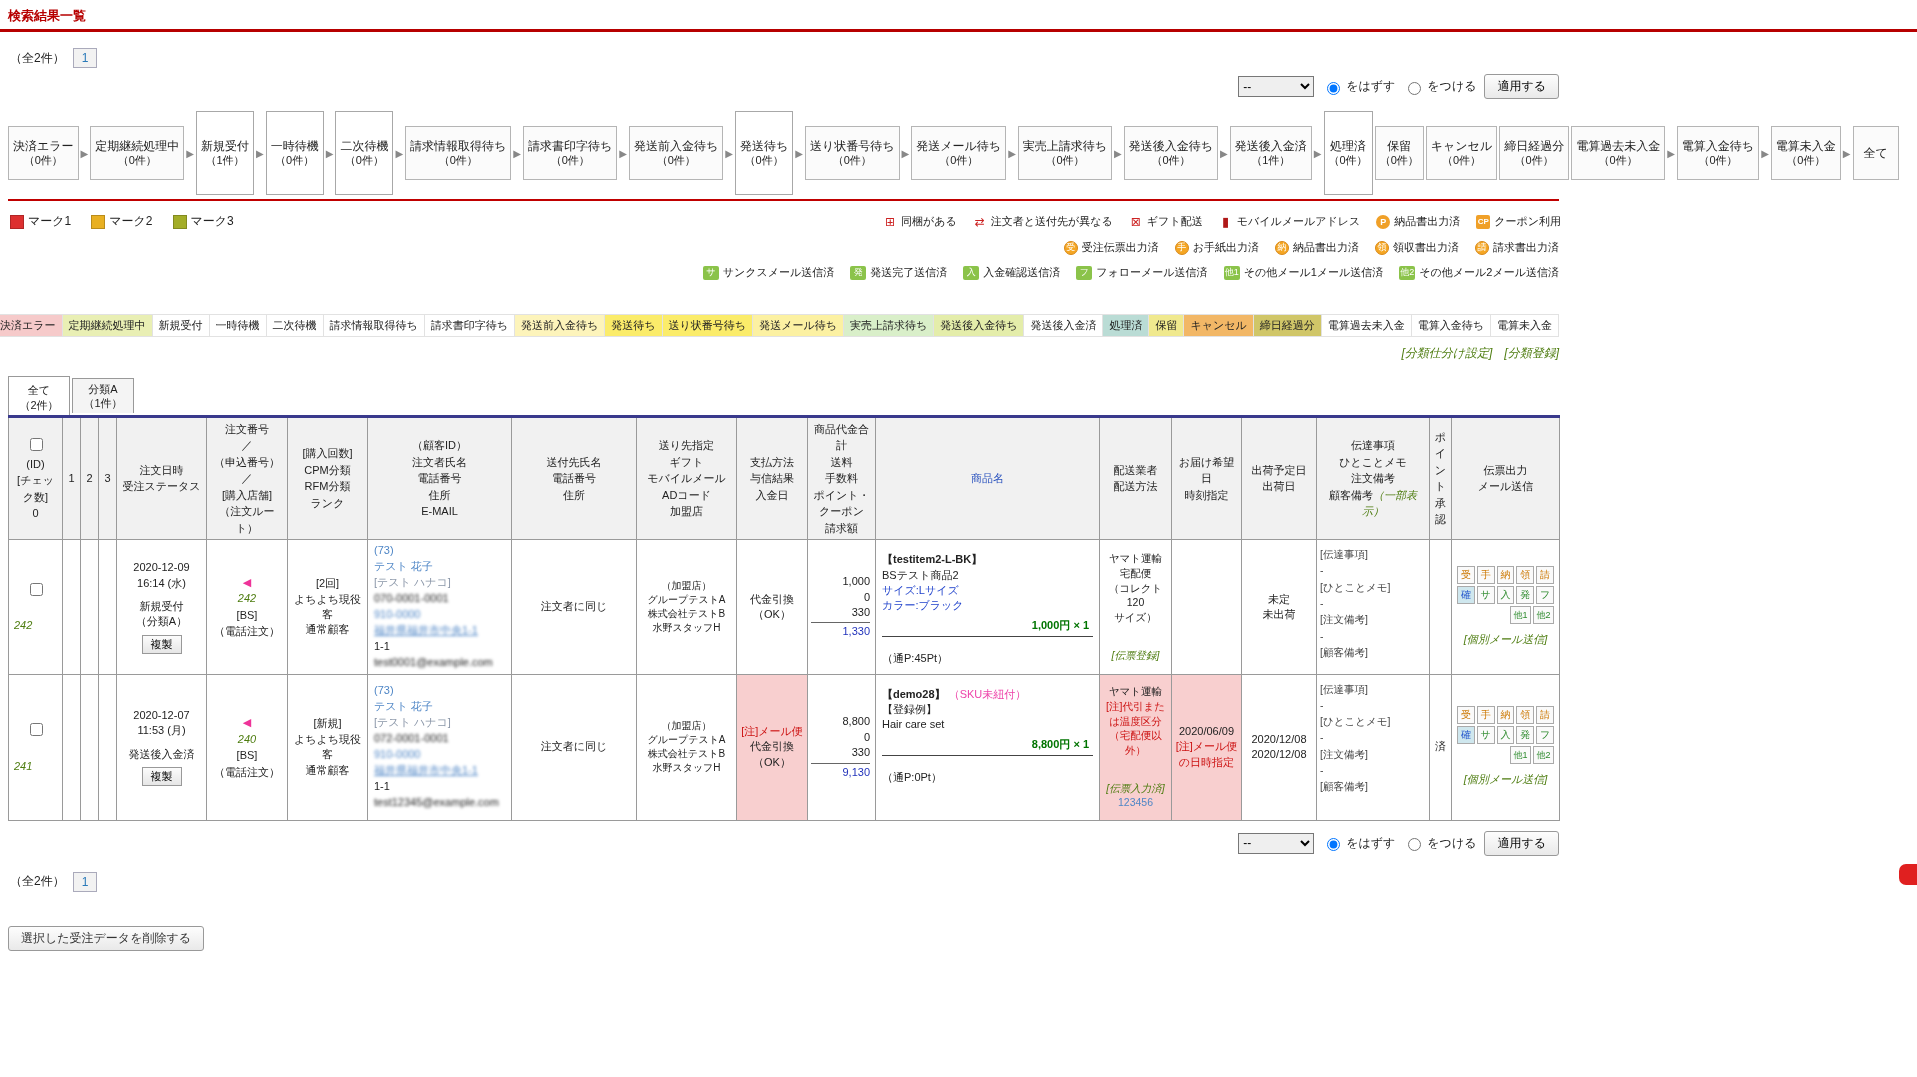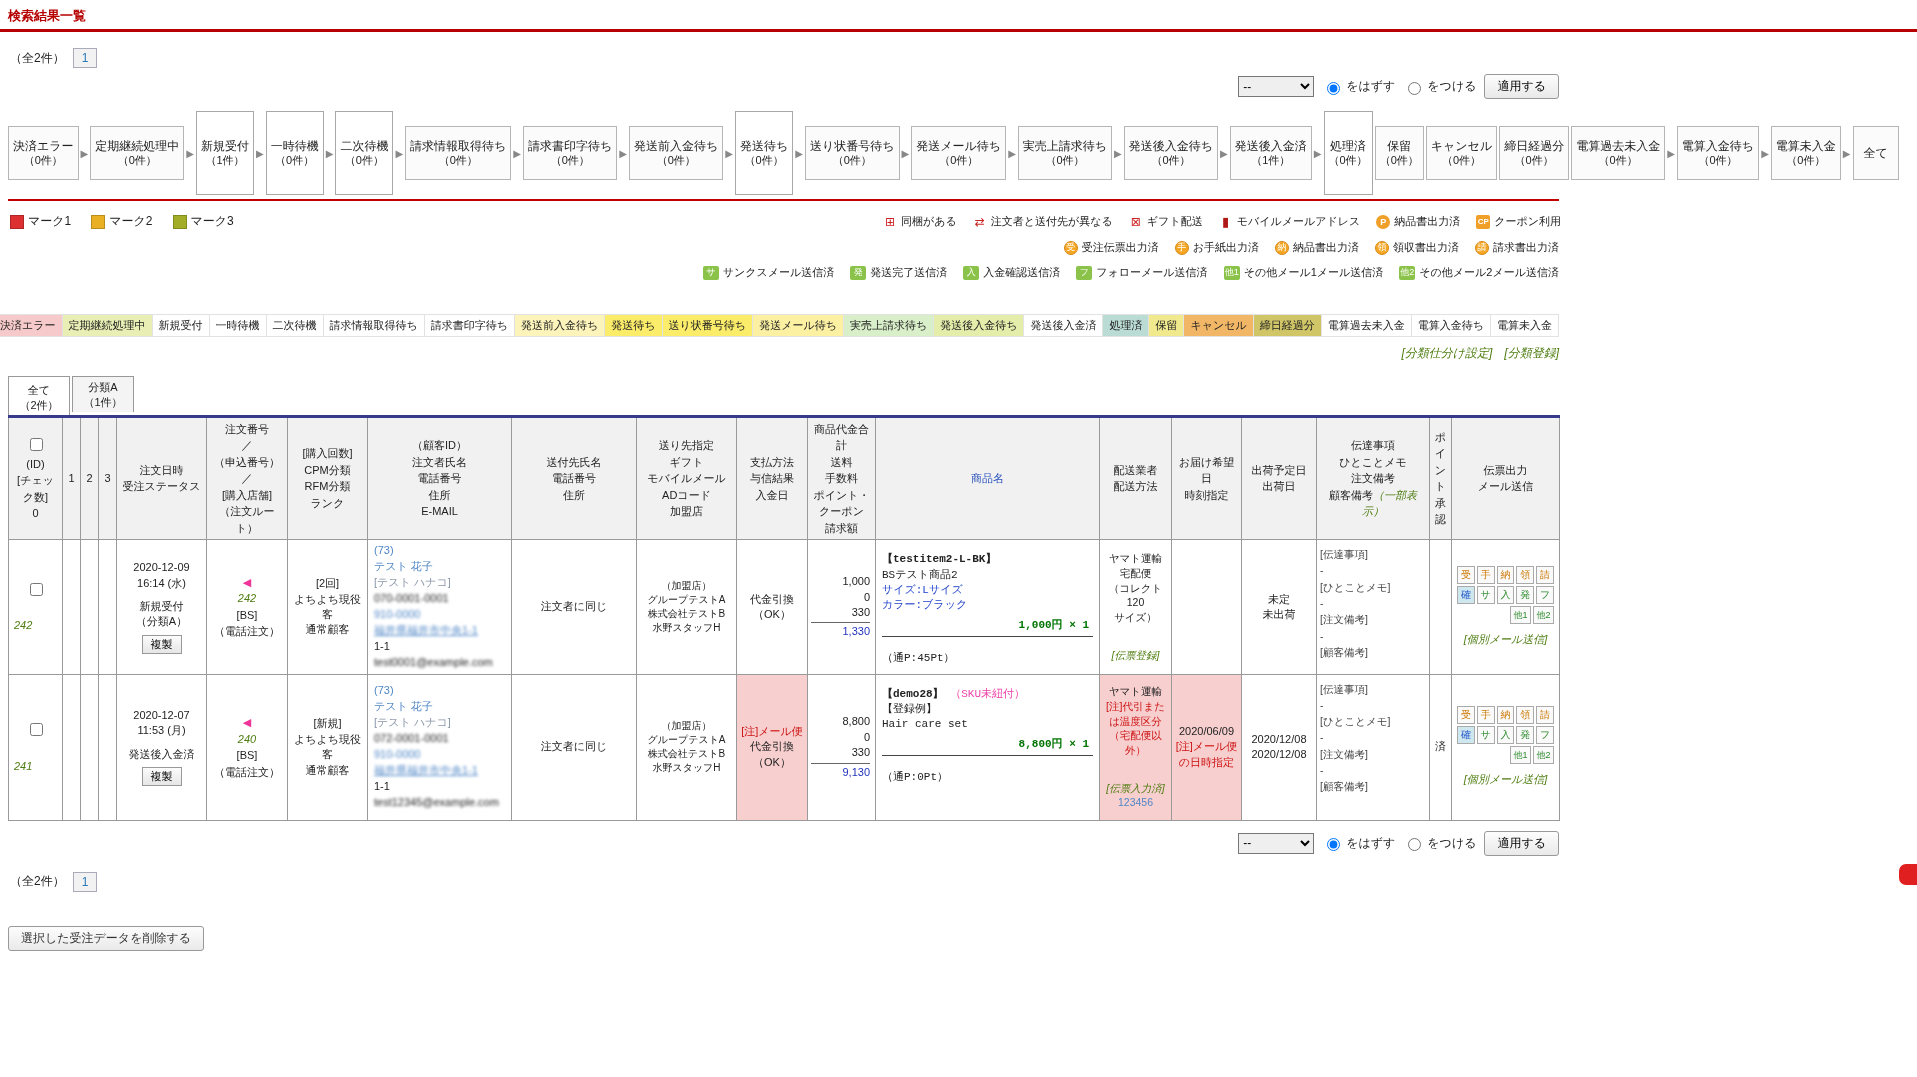--- a/index.html
+++ b/index.html
@@ -37,21 +37,21 @@
   .ic-circle-orange .ic{background:#f0a028;color:#fff;border-radius:50%;font-size:9px;font-weight:bold;}
   .ic-square-orange .ic{background:#f0a028;color:#fff;border-radius:2px;font-size:8px;font-weight:bold;}
   .ic-circle-amber .ic{background:#f5a623;border:1px solid #d8891a;color:#fff;border-radius:50%;font-size:9px;box-sizing:border-box;}
   .ic-square-green .ic{background:#8bc34a;color:#fff;border-radius:2px;font-size:9px;width:auto;min-width:14px;padding:0 1px;}
   .chips-row{display:flex;justify-content:flex-end;width:1551px;margin:34px 0 0 8px;}
   .chip{font-size:11px;padding:3px 6px;border:1px solid #e2e2e2;margin-left:-1px;white-space:nowrap;}
   .links-row{display:flex;justify-content:flex-end;gap:12px;width:1551px;margin:8px 0 0 8px;font-size:12px;}
   .link{color:#4d7c0f;cursor:pointer;font-style:italic;}
   .link2{color:#4f86c6;}
   
-  .cat-tabs{display:flex;align-items:flex-start;margin:14px 0 0 8px;gap:2px;}
+  .cat-tabs{display:flex;align-items:center;margin:14px 0 0 8px;gap:2px;}
   .cat-tab{border:1px solid #999;border-bottom:none;background:#f4f4f4;font-size:11px;text-align:center;
            padding:3px 6px 2px;min-width:48px;line-height:1.35;cursor:pointer;white-space:pre-line;}
   .cat-tab.active{background:#fff;padding-top:6px;}
   .order-table{border-collapse:collapse;margin:0 0 0 8px;table-layout:fixed;width:1551px;font-size:11px;
                border-top:3px solid #39398c;}
   .order-table th,.order-table td{border:1px solid #9a9a9a;vertical-align:middle;padding:3px 3px;box-sizing:border-box;}
   .order-table th{background:#f1f1f1;font-weight:normal;text-align:center;white-space:pre-line;line-height:1.5;height:108px;}
   .order-table td{text-align:center;line-height:1.4;}
   .ml{white-space:pre-line;}
   .al{text-align:left !important;margin-top:44px;}
@@ -70,21 +70,21 @@
   .c-id .id-link{text-align:left;margin-top:18px;padding-left:2px;}
   .mini-btn{border:1px solid #999;background:linear-gradient(#fcfcfc,#e6e6e6);font-size:11px;padding:1px 8px;border-radius:0;margin-top:5px;cursor:pointer;}
   .gap8{height:8px;}
   .tri{color:#ee3399;font-size:11px;}
   .c-no div{line-height:1.5;}
   .c-cust{text-align:left !important;padding-left:6px !important;font-size:11px;}
   .c-cust div{line-height:1.45;}
   .c-dest{font-size:10px;}
   .c-amt{text-align:right !important;padding-right:5px !important;}
   .amt-total{color:#2233bb;border-top:1px solid #666;margin-top:2px;padding-top:1px;}
-  .c-prod{text-align:left !important;padding:4px 6px !important;vertical-align:top !important;font-family:Liberation Mono, monospace;}
+  .c-prod{text-align:left !important;padding:4px 6px !important;vertical-align:top !important;}
   .c-prod .head{padding-top:8px;}
   .prod-price{color:#007400;font-weight:bold;text-align:right;border-bottom:1px solid #444;padding:2px 4px 3px 0;margin-top:2px;}
   .prod-point{margin-top:14px;}
   .c-car{font-size:10.5px;}
   .sp-top{margin-top:23px;}
   .c-memo{font-size:10.5px;color:#444;vertical-align:top !important;padding-top:6px !important;line-height:1.55 !important;}
   .c-slip{vertical-align:middle;}
   .slip-grid{display:flex;flex-direction:column;gap:2px;align-items:center;}
   .slip-row{display:flex;gap:2px;width:97px;justify-content:center;}
   .slip-row.sr3{justify-content:flex-end;}

